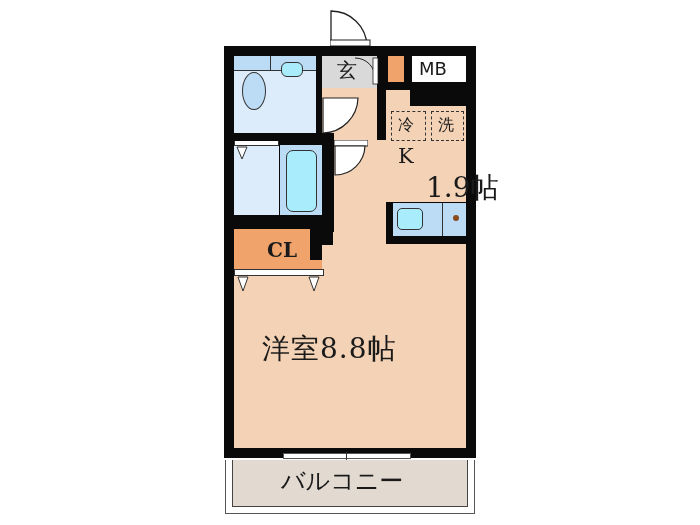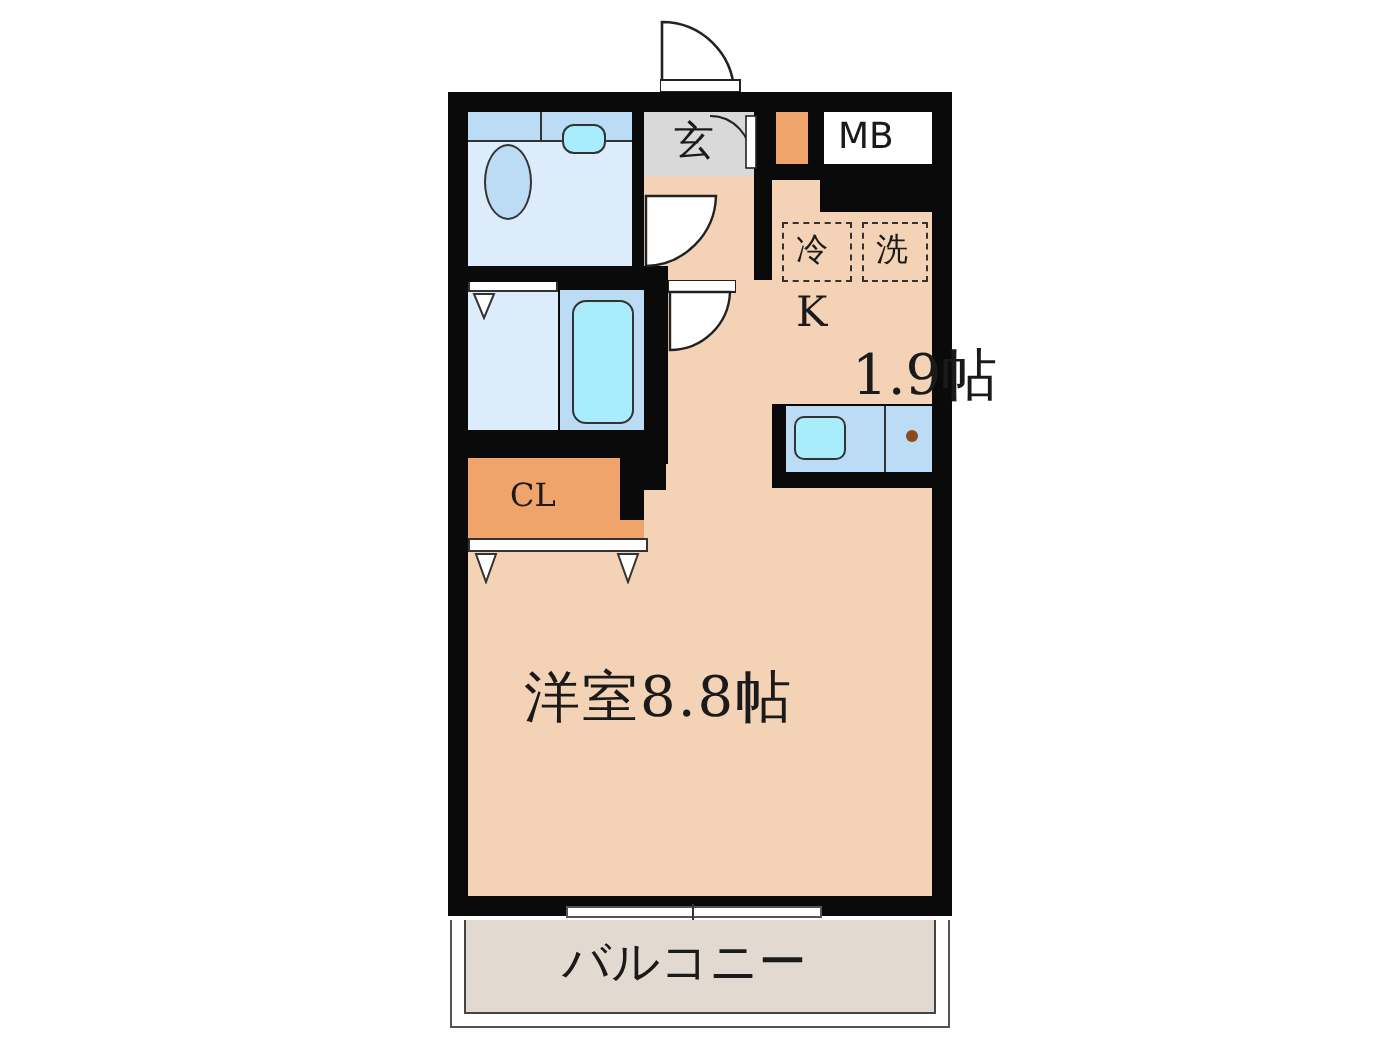--- a/index.html
+++ b/index.html
@@ -86,21 +86,21 @@
 <div class="lbl" style="left:398px;top:174px;font-size:28px;margin-left:28px;">1.9帖</div>
 
 <div class="abs wall" style="left:386px;top:202px;width:80px;height:42px;"></div>
 <div class="abs" style="left:393px;top:203px;width:73px;height:33px;background:#bcdcf5;"></div>
 <div class="abs" style="left:397px;top:208px;width:26px;height:22px;background:#a9ecfb;border:1.3px solid #333;border-radius:5px;"></div>
 <div class="abs" style="left:442px;top:203px;width:1px;height:33px;background:#333;"></div>
 <div class="abs" style="left:453px;top:215px;width:6px;height:6px;background:#8a4a1e;border-radius:50%;"></div>
 
 <div class="abs" style="left:234px;top:229px;width:88px;height:40px;background:#f0a46c;"></div>
 <div class="abs wall" style="left:310px;top:229px;width:12px;height:31px;"></div>
-<div class="lbl" style="left:255px;top:240px;font-size:16px;">CL</div>
+<div class="lbl" style="left:267px;top:240px;font-size:20px;font-weight:bold;">CL</div>
 <div class="abs" style="left:234px;top:269px;width:90px;height:7px;background:#fff;border:1px solid #333;"></div>
 <svg class="abs" style="left:237px;top:276px;" width="12" height="16">
     <path d="M1 1 L11 1 L6 15 Z" fill="#fff" stroke="#333"></path>
   </svg>
 <svg class="abs" style="left:308px;top:276px;" width="12" height="16">
     <path d="M1 1 L11 1 L6 15 Z" fill="#fff" stroke="#333"></path>
   </svg>
 
 <div class="lbl" style="left:262px;top:335px;font-size:28px;letter-spacing:1px;">洋室8.8帖</div>
 

